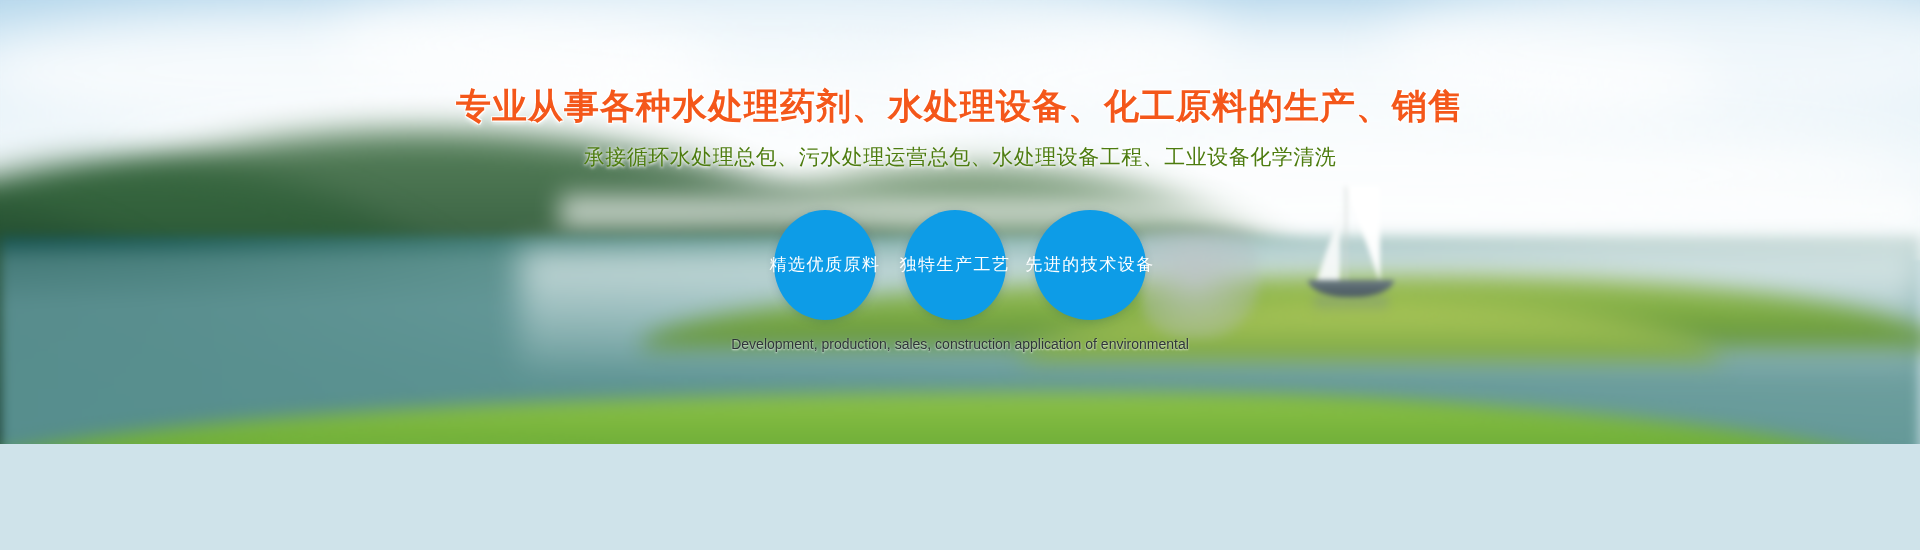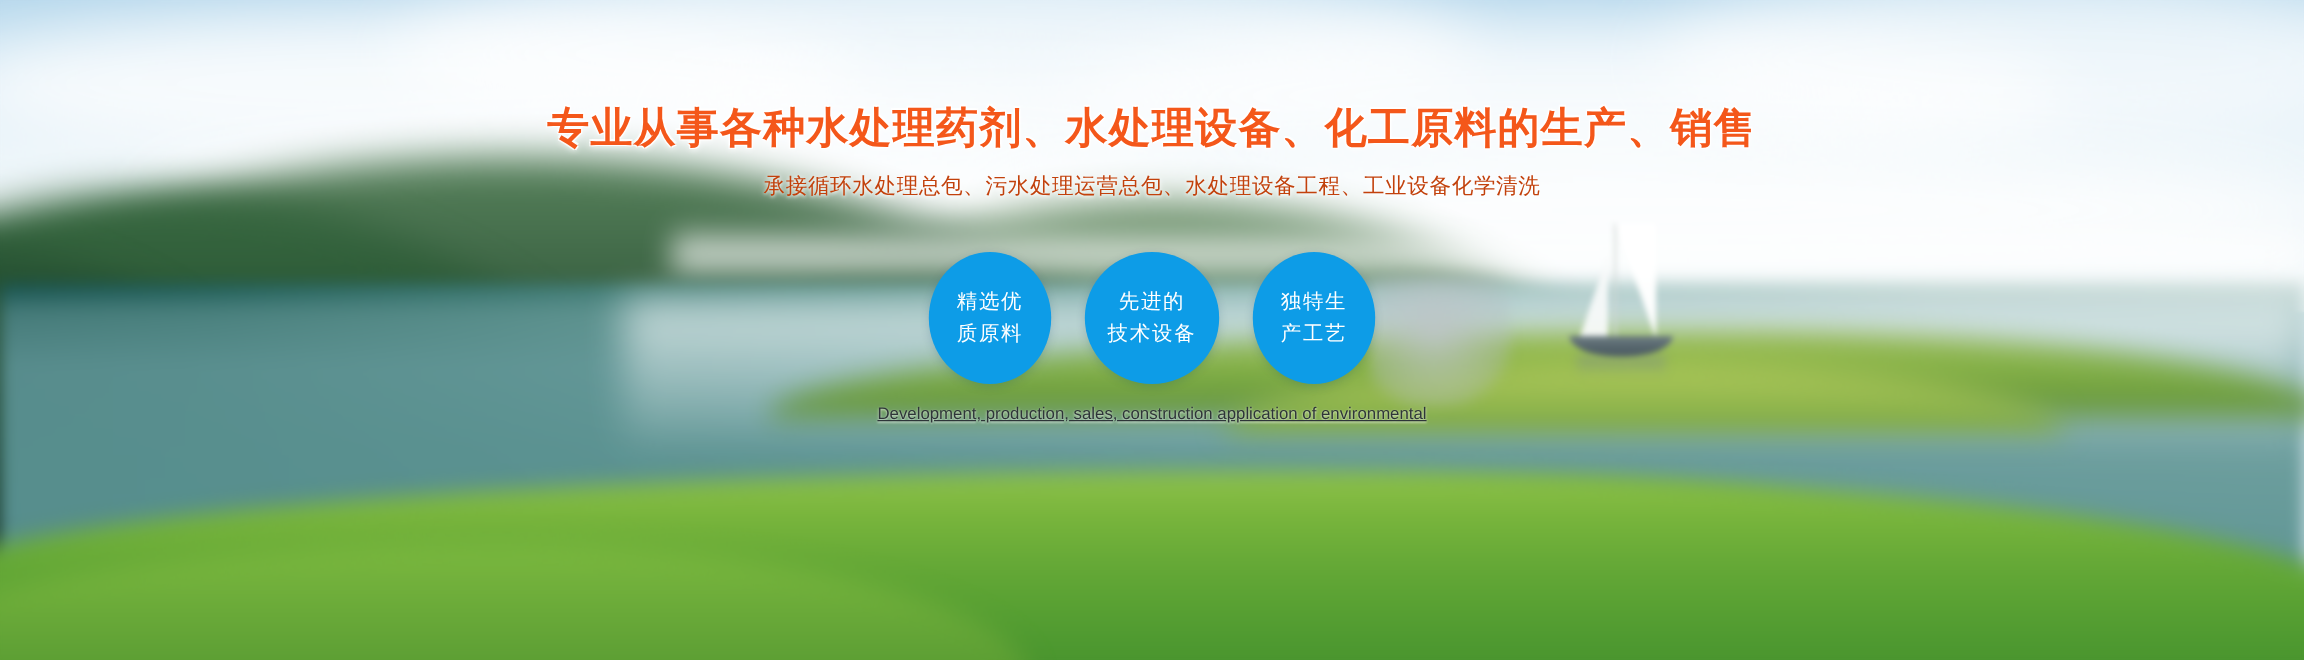--- a/index.html
+++ b/index.html
@@ -6,21 +6,21 @@
   * { margin:0; padding:0; box-sizing:border-box; }
   html, body {
     width:1920px; height:550px;
     overflow:hidden;
     font-family:"Liberation Sans","DejaVu Sans",sans-serif;
     background:#cfe3ea;
   }
 
   #banner {
     position:relative;
-    width:1920px; height:550px;
+    width:1920px; height:444px;
     overflow:hidden;
   }
 
   
   .scene { position:absolute; inset:0; overflow:hidden; }
 
   
   .sky {
     position:absolute; left:0; top:0; width:1920px; height:260px;
     background:
@@ -212,63 +212,63 @@
       1px -1px 0 rgba(255,255,255,.75),
       -1px -1px 0 rgba(255,255,255,.75),
       0 2px 5px rgba(255,255,255,.85);
     white-space:nowrap;
   }
 
   .subhead {
     position:absolute;
     left:0; top:143px; width:1920px;
     text-align:center;
-    font-size:18px;
-    color:#c2410c;
+    font-size:21px;
+    color:#4d7c0f;
     letter-spacing:.5px;
     text-shadow:0 1px 3px rgba(255,255,255,.95), 0 0 6px rgba(255,255,255,.8);
     white-space:nowrap;
   }
 
   .bubbles {
     position:absolute;
     left:0; top:207px; width:1920px; height:115px;
     display:flex;
     justify-content:center;
     align-items:center;
     gap:28px;
   }
   .bubble {
     width:102px; height:110px;
     border-radius:50%;
     background:#0d9ce7;
     color:#ffffff;
     display:flex;
-    flex-direction:column;
+    flex-direction:row;
     justify-content:center;
     align-items:center;
     font-size:17px;
     line-height:1.5;
     letter-spacing:1.5px;
     text-align:center;
     box-shadow:0 2px 8px rgba(0,60,100,.18);
   }
   .bubble.wide { width:112px; }
   .bubble span { display:block; white-space:nowrap; }
 
   .eng {
     position:absolute;
     left:0; top:330px; width:1920px;
     text-align:center;
     font-size:14px;
     line-height:28px;
     color:#2e3538;
     text-shadow:0 1px 2px rgba(255,255,255,.85);
   }
-  .eng span { display:block;text-decoration:underline; }
+  .eng span { display:block; }
 </style>
 </head>
 <body>
 
 <div id="banner">
 
   <div class="scene">
     <div class="sky"></div>
 
     <div class="cloud c1"></div>
@@ -315,30 +315,30 @@
 
     <div class="subhead">承接循环水处理总包、污水处理运营总包、水处理设备工程、工业设备化学清洗</div>
 
     <div class="bubbles">
 
       <div class="bubble">
         <span>精选优</span>
         <span>质原料</span>
       </div>
 
+      <div class="bubble">
+        <span>独特生</span>
+        <span>产工艺</span>
+      </div>
+
       <div class="bubble wide">
         <span>先进的</span>
         <span>技术设备</span>
       </div>
 
-      <div class="bubble">
-        <span>独特生</span>
-        <span>产工艺</span>
-      </div>
-
 
     </div>
 
     <div class="eng">
       <span>Development, production, sales, construction application of environmental</span>
     </div>
 
   </div>
 </div>
 

